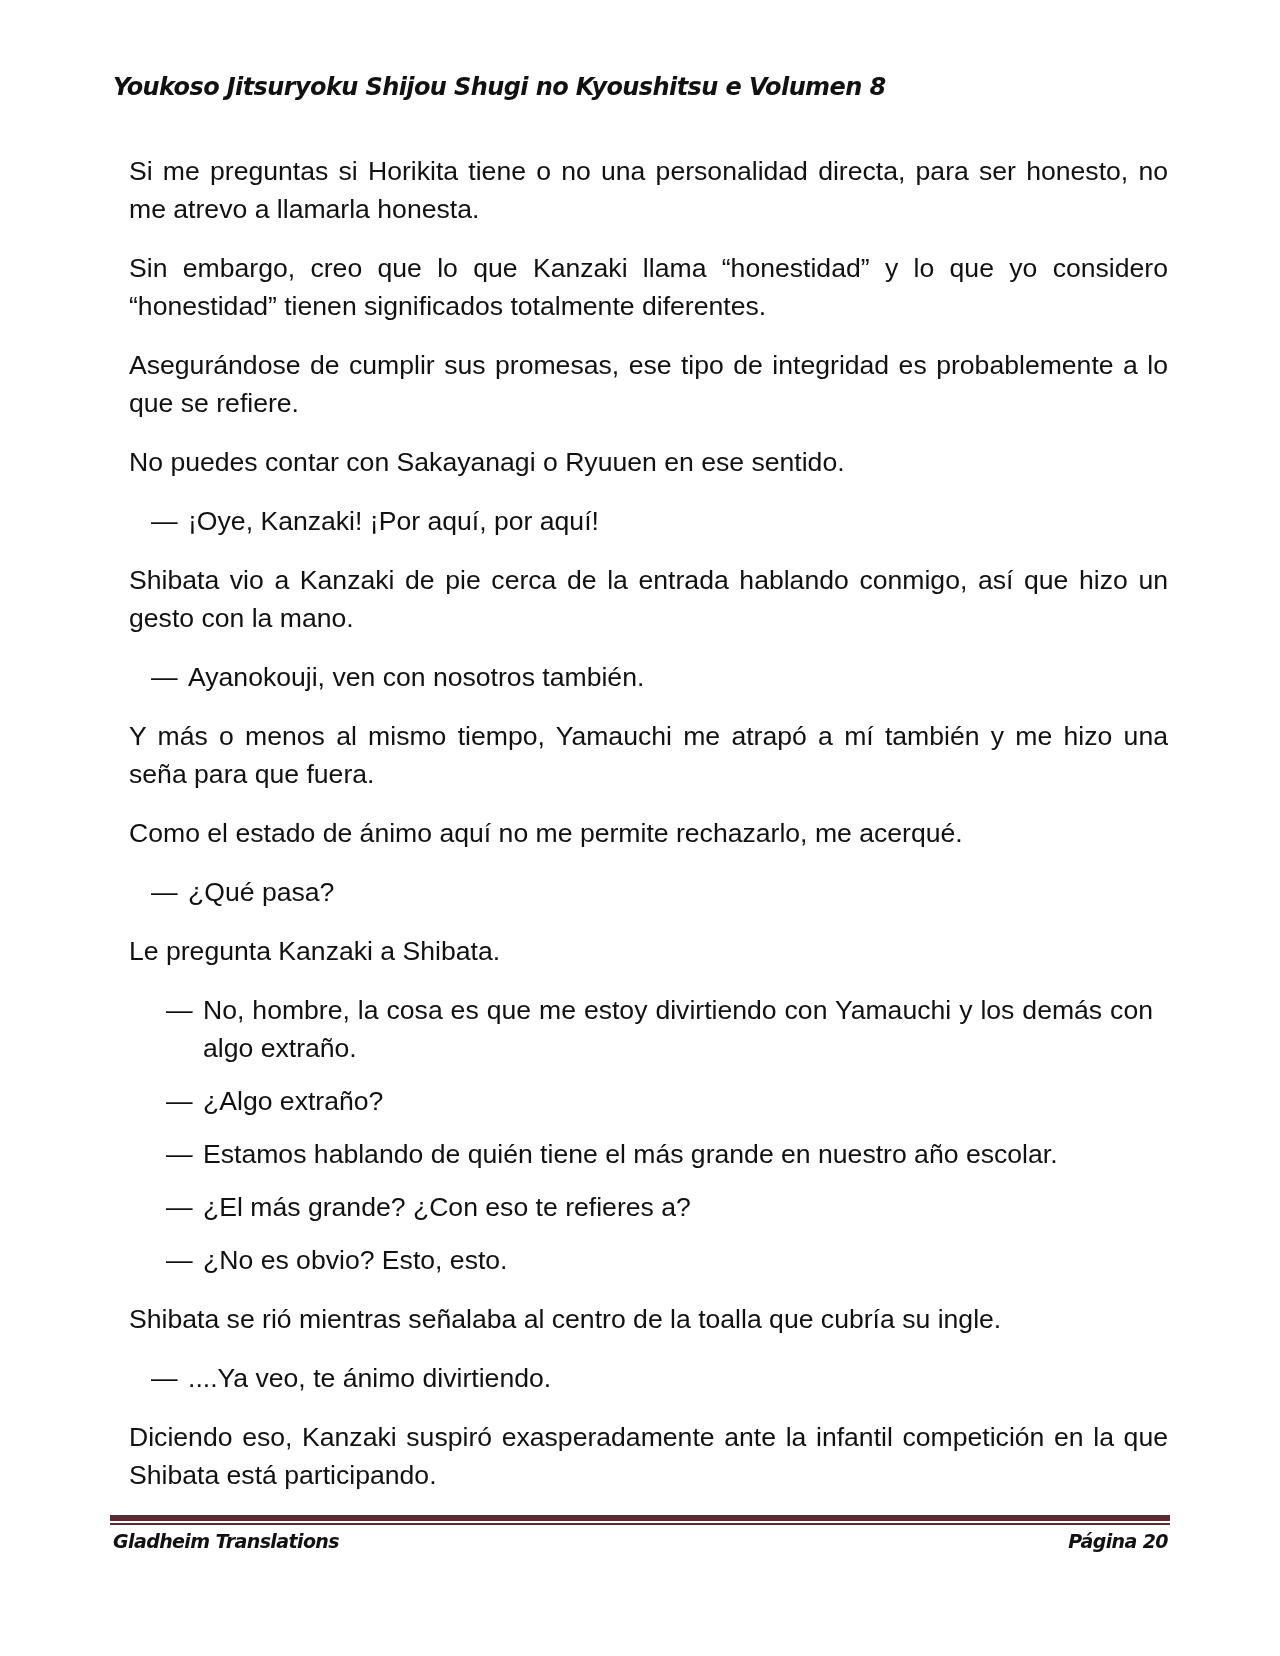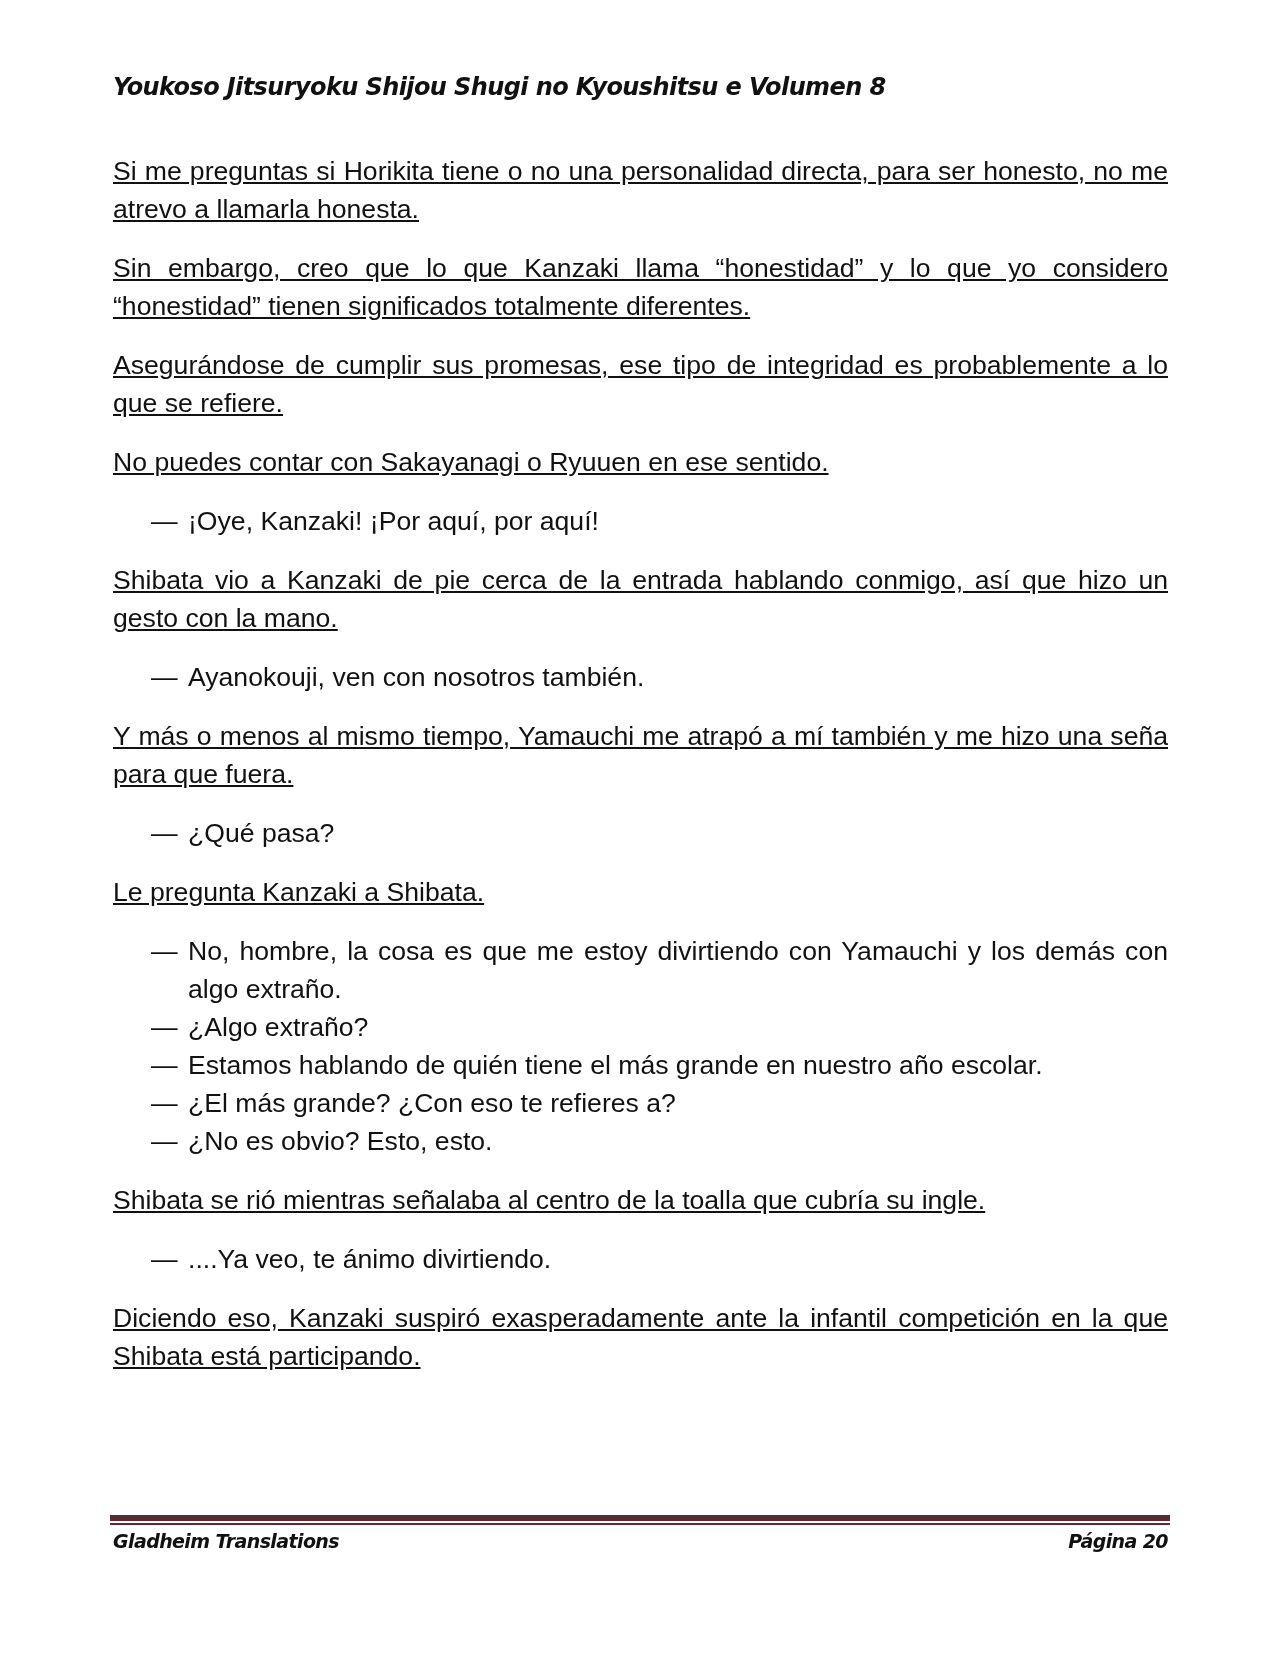--- a/index.html
+++ b/index.html
@@ -36,35 +36,34 @@
       position: absolute;
       left: 113px;
       top: 152px;
       width: 1055px;
       font-family: "Liberation Sans", sans-serif;
       font-size: 26.6px;
       line-height: 38px;
       color: #111111;
     }
     .para {
-      margin: 0 0 21px 0;
+      margin: 0 0 21px 16px;
       text-align: justify;
-      text-decoration: underline;
     }
     .dialogue {
       margin: 0 0 21px 0;
       padding-left: 75px;
       text-indent: -37px;
       text-align: justify;
     }
     .dialogue-group {
       margin: 0 0 21px 0;
     }
     .dialogue-group .dialogue {
-      margin: 0;
+      margin: 15px;
     }
     .dash {
       display: inline-block;
       width: 37px;
       text-indent: 0;
     }
     .footer-rule-thick {
       position: absolute;
       left: 110px;
       top: 1515px;
@@ -107,20 +106,21 @@
     <p class="para">Asegurándose de cumplir sus promesas, ese tipo de integridad es probablemente a lo que se refiere.</p>
     <p class="para">No puedes contar con Sakayanagi o Ryuuen en ese sentido.</p>
 
     <p class="dialogue"><span class="dash">—</span><span>¡Oye, Kanzaki! ¡Por aquí, por aquí!</span></p>
 
     <p class="para">Shibata vio a Kanzaki de pie cerca de la entrada hablando conmigo, así que hizo un gesto con la mano.</p>
 
     <p class="dialogue"><span class="dash">—</span><span>Ayanokouji, ven con nosotros también.</span></p>
 
     <p class="para">Y más o menos al mismo tiempo, Yamauchi me atrapó a mí también y me hizo una seña para que fuera.</p>
+    <p class="para">Como el estado de ánimo aquí no me permite rechazarlo, me acerqué.</p>
 
     <p class="dialogue"><span class="dash">—</span><span>¿Qué pasa?</span></p>
 
     <p class="para">Le pregunta Kanzaki a Shibata.</p>
 
     <div class="dialogue-group">
       <p class="dialogue"><span class="dash">—</span><span>No, hombre, la cosa es que me estoy divirtiendo con Yamauchi y los demás con algo extraño.</span></p>
       <p class="dialogue"><span class="dash">—</span><span>¿Algo extraño?</span></p>
       <p class="dialogue"><span class="dash">—</span><span>Estamos hablando de quién tiene el más grande en nuestro año escolar.</span></p>
       <p class="dialogue"><span class="dash">—</span><span>¿El más grande? ¿Con eso te refieres a?</span></p>

